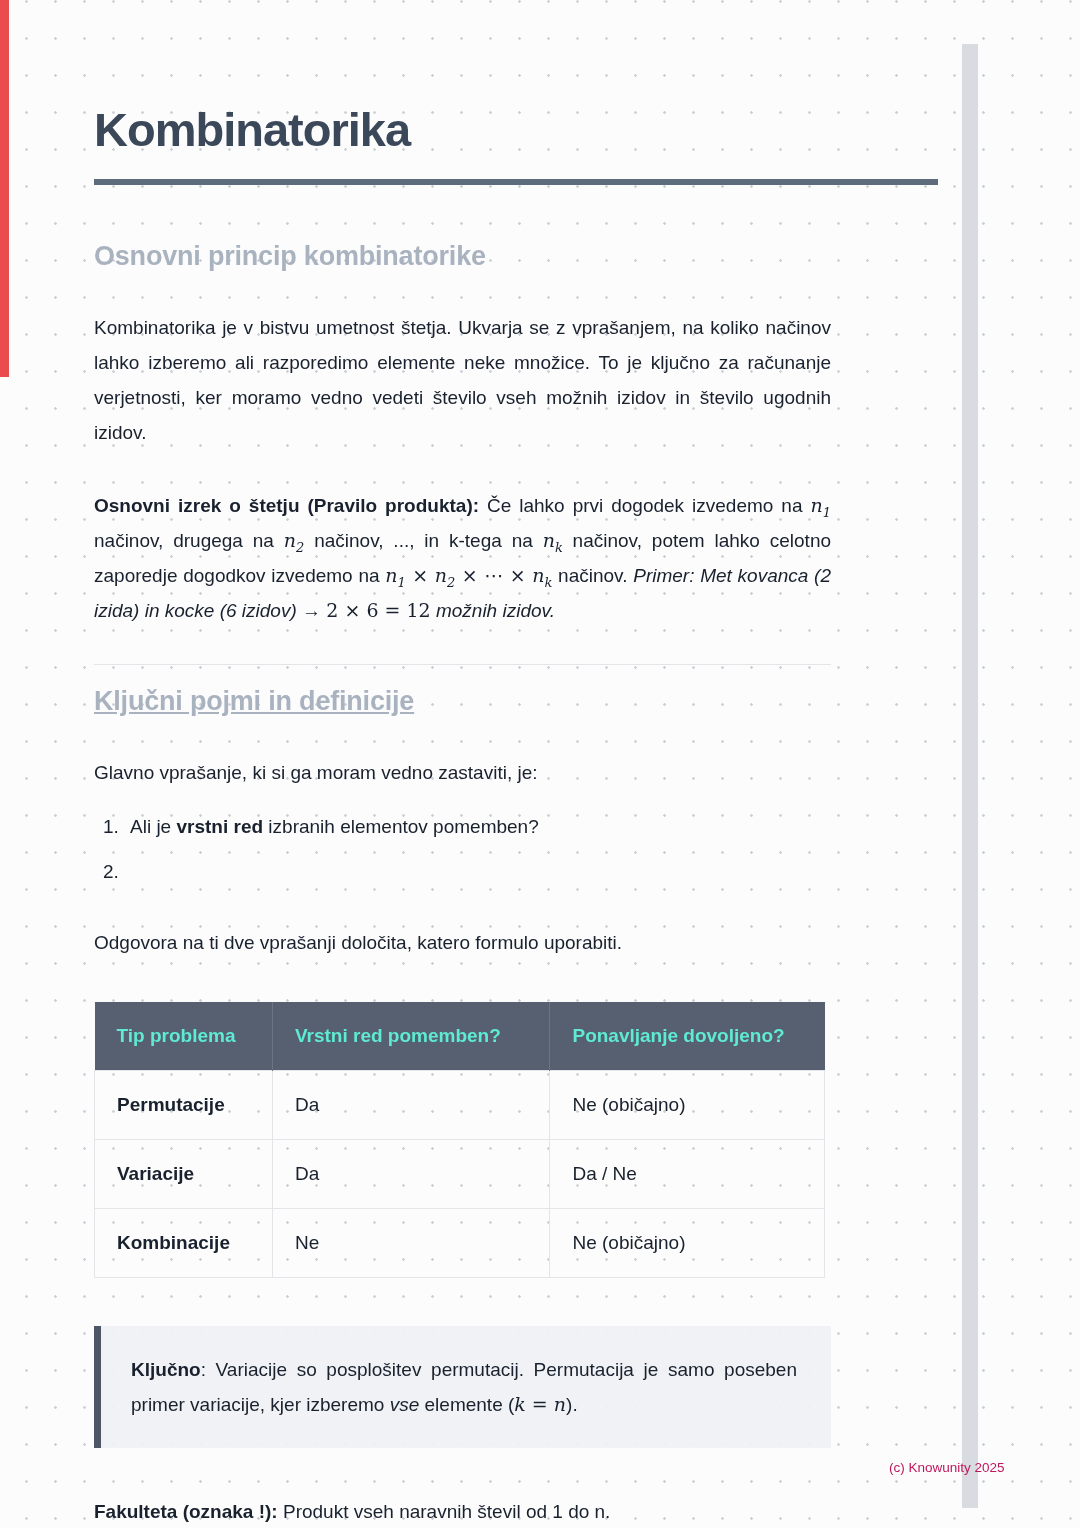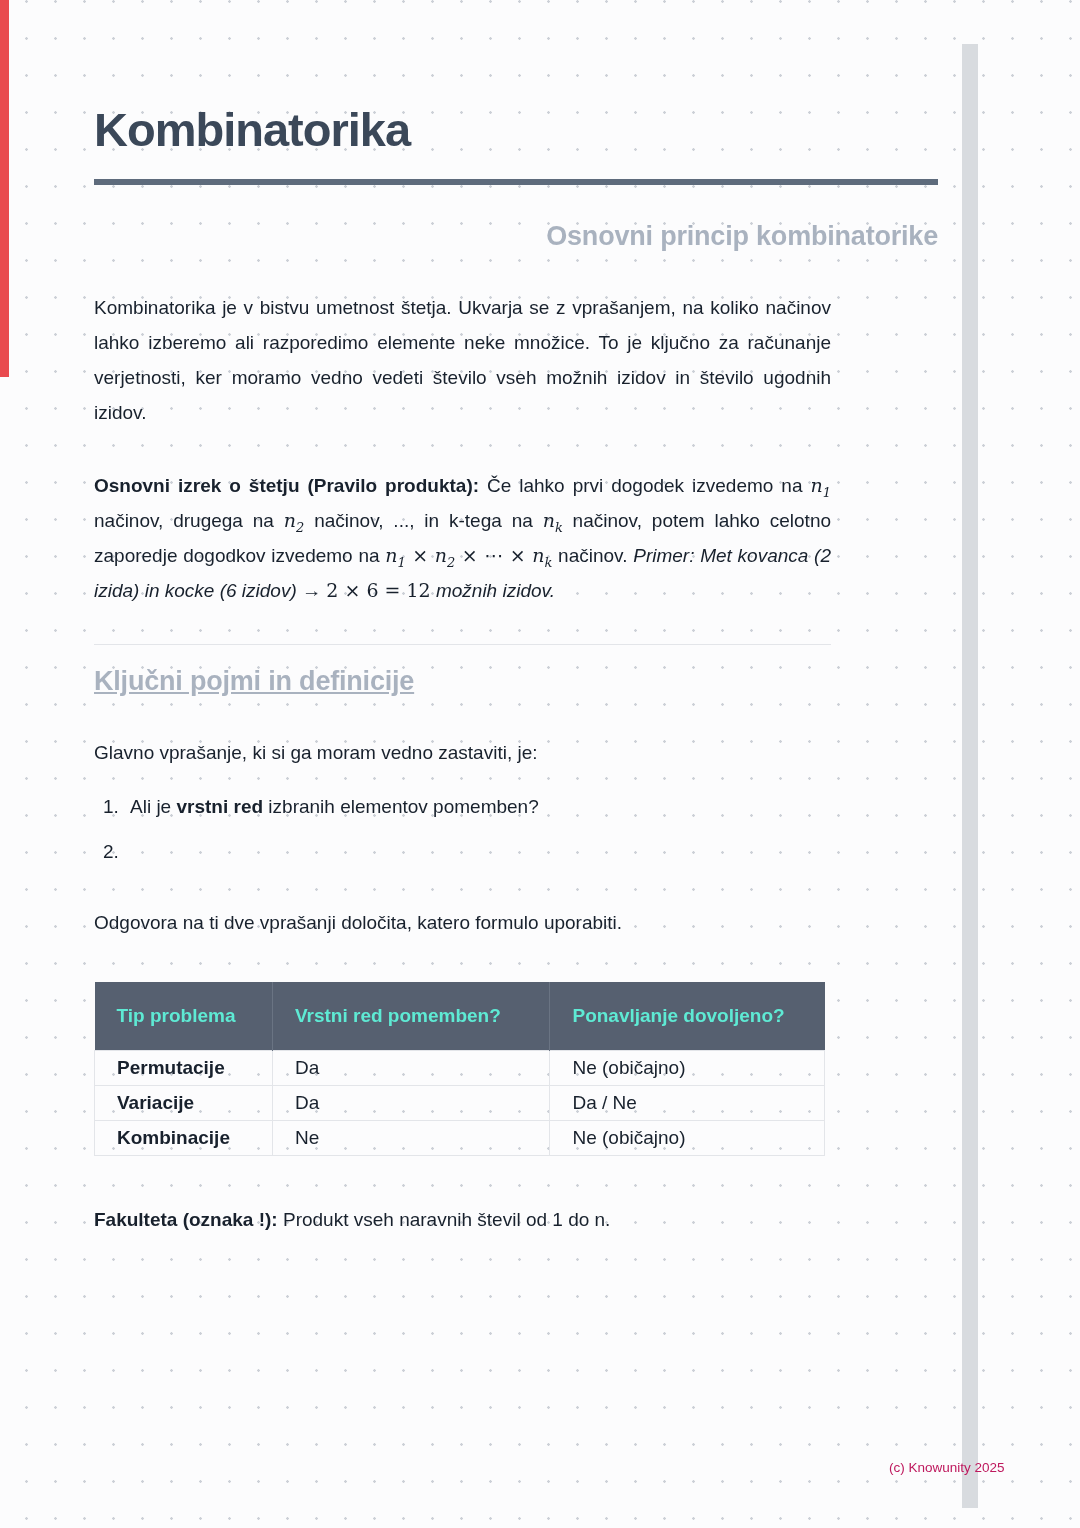--- a/index.html
+++ b/index.html
@@ -13,41 +13,41 @@
     background-image:radial-gradient(circle, #ccd0d7 1.3px, transparent 1.45px);
     background-size:29px 37px;
     background-position:12px 20px;
   }
   .red-bar { position:absolute; left:0; top:0; width:9px; height:377px; background:#e94b4f; }
   .scrollbar { position:absolute; left:962px; top:44px; width:16px; height:1464px; background:#d8dbdf; }
   .content { position:absolute; left:94px; top:14px; width:844px; }
   .title { margin-top:88px; font-size:47px; font-weight:800; color:#3b4859; letter-spacing:-1px; }
   .title-rule { margin-top:22px; height:6px; background:#5e6b7c; }
   .section-heading { font-size:27px; font-weight:700; color:#a9b2bf; letter-spacing:-0.2px; }
-  .sh1 { margin-top:36px;text-align:right; }
+  .sh1 { margin-top:56px; }
   .sh2 { margin-top:21px;text-decoration:underline; }
   .body-text { width:737px; font-size:19px; line-height:35px; text-align:justify; color:#18212d; }
   .mt-block { margin-top:38px; }
   b { font-weight:700; }
   i, .italic { font-style:italic; }
   .math { font-family:"DejaVu Serif", serif; font-style:italic; }
   .math sub { font-size:13px; line-height:0; font-style:italic; }
   .math .msep { font-style:normal; }
   .math-upright { font-family:"DejaVu Serif", serif; font-style:normal; }
   .divider { width:737px; border:none; border-top:1px solid #e3e5e9; margin-top:36px; }
   .olist { margin-top:22px; padding-left:9px; display:flex; flex-direction:column; gap:15px; }
   .olist-item { font-size:19px; line-height:30px; display:flex; }
   .olist-num { width:27px; flex:none; }
   table.info-table { margin-top:42px; width:731px; border-collapse:collapse; font-size:19px; }
   table.info-table thead th {
     background:#566070; color:#5eead4; text-align:left; font-weight:700;
     padding:23px 22px; border-left:1px solid #6a7483;
   }
   table.info-table thead th:first-child { border-left:none; }
-  table.info-table tbody td { padding:6px 22px; border:1px solid #e3e5e9; background:transparent; }
+  table.info-table tbody td { padding:23px 22px; border:1px solid #e3e5e9; background:transparent; }
   table.info-table tbody td.row-label { font-weight:700; }
   .callout {
     margin-top:48px; width:737px; background:rgba(240,241,244,0.92);
     border-left:7px solid #4c5665; padding:26px 34px 26px 30px;
     font-size:19px; line-height:35px; text-align:justify;
   }
   .final-p { margin-top:46px; width:737px; font-size:19px; line-height:35px; }
   .footer { position:absolute; left:889px; top:1460px; font-size:13.5px; color:#be185d; z-index:5; }
 </style>
 </head>
@@ -112,18 +112,19 @@
           <td>Da / Ne</td>
         </tr>
         <tr>
           <td class="row-label">Kombinacije</td>
           <td>Ne</td>
           <td>Ne (običajno)</td>
         </tr>
       </tbody>
     </table>
 
+    <div class="callout"><b>Ključno</b><span>: Variacije so posplošitev permutacij. Permutacija je samo poseben primer variacije, kjer izberemo </span><i>vse</i><span> elemente (</span><span class="math">k = n</span><span>).</span></div>
 
     <p class="final-p"><b>Fakulteta (oznaka !):</b><span> Produkt vseh naravnih števil od 1 do n.</span></p>
   </section>
 </main>
 
 <div class="footer">(c) Knowunity 2025</div>
 
 </body></html>

